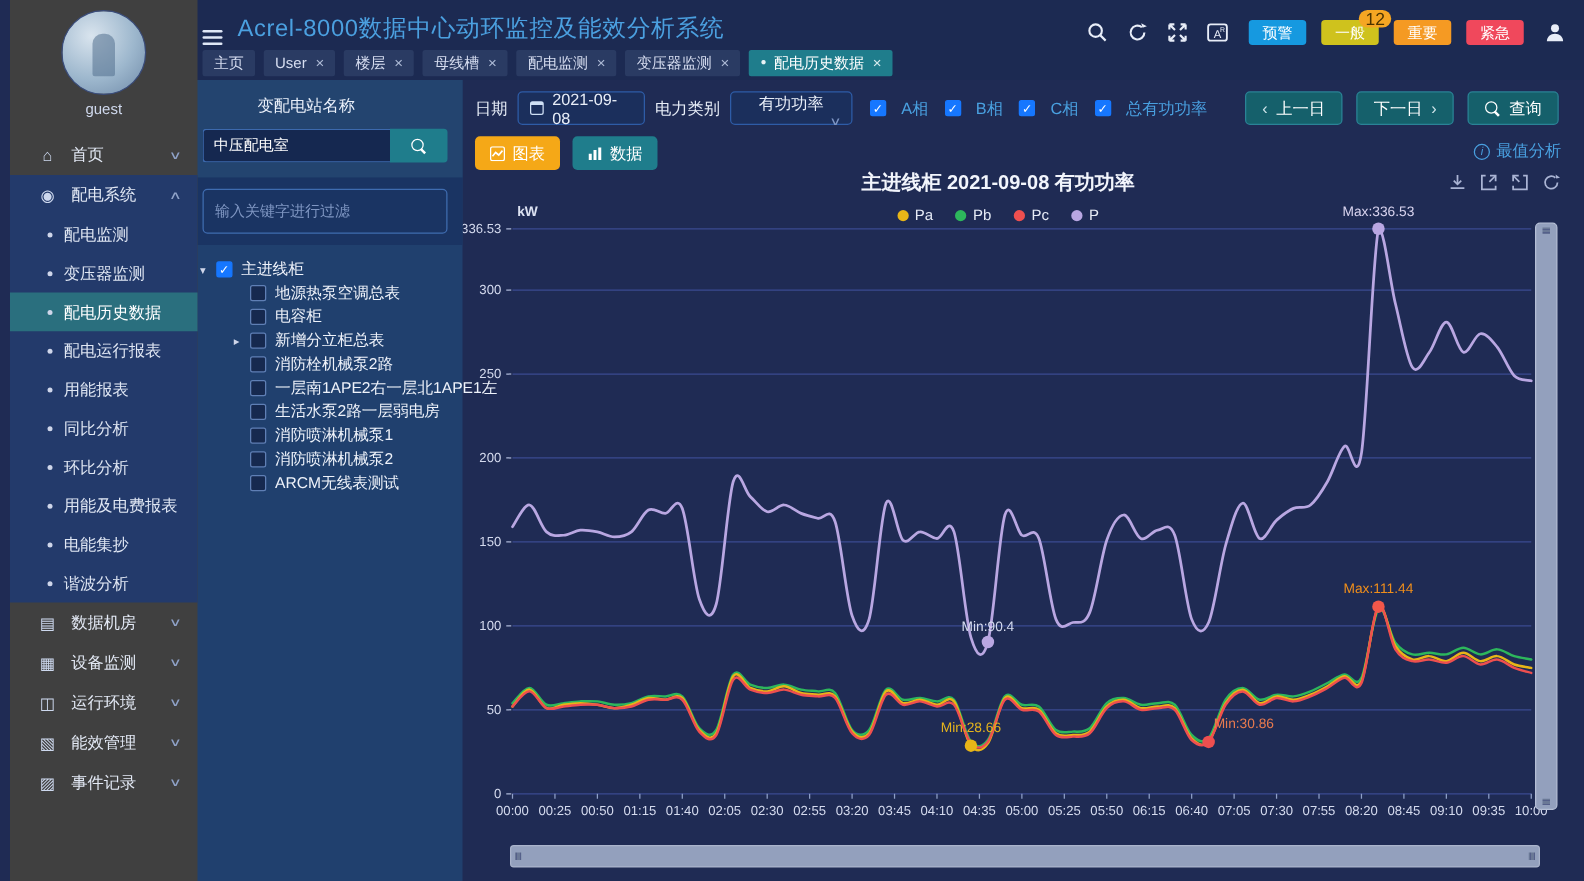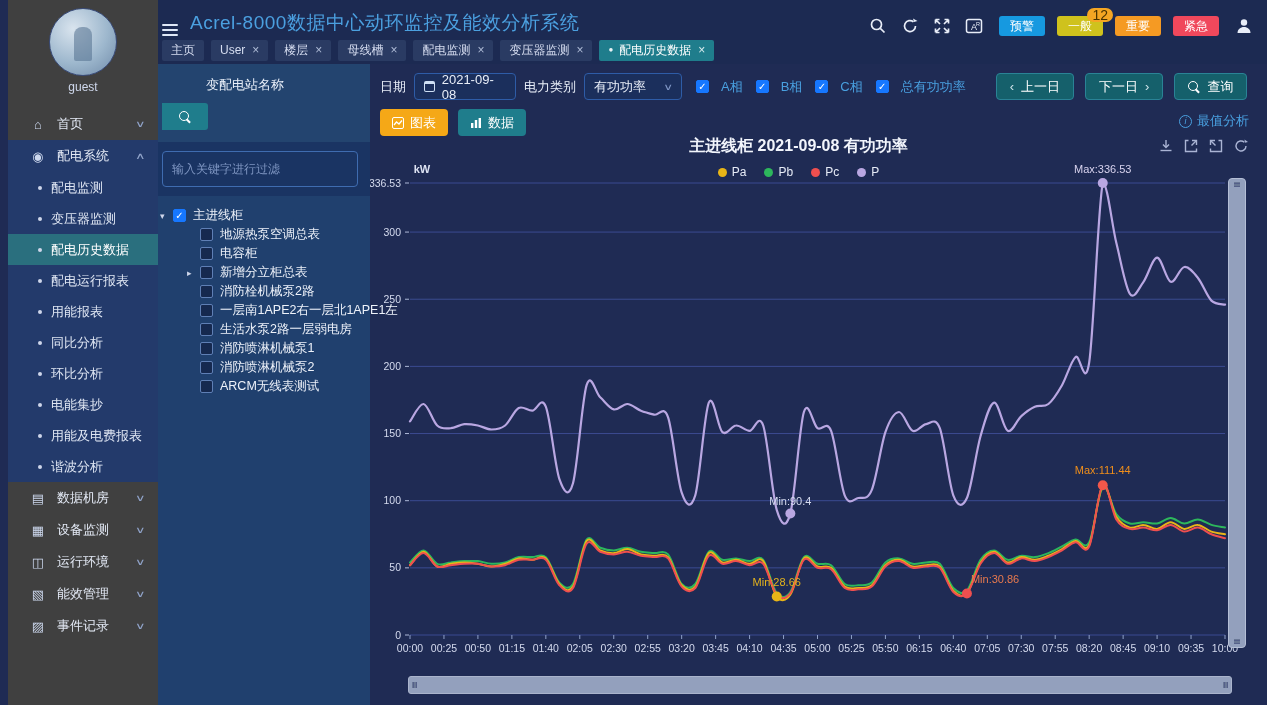--- a/index.html
+++ b/index.html
@@ -53,21 +53,21 @@
   .tree-children { padding-left:27px; }
   .t-arrow { width:13px; font-size:9px; color:#cfd6ea; flex:0 0 13px; }
   .cb { width:13px; height:13px; border:1px solid #5f7fb5; border-radius:2px; margin-right:7px; flex:0 0 13px; display:flex; align-items:center; justify-content:center; font-size:10px; color:#fff; background:#16294f; }
   .cb.checked { background:#1677ff; border-color:#1677ff; }
 
   
   .main { position:absolute; left:370px; top:64px; right:0; bottom:0; background:#1f2b54; }
   .row1 { position:absolute; left:10px; top:9px; display:flex; align-items:center; gap:8px; font-size:13px; color:#e8eef8; }
   .date-input { width:102px; height:27px; border:1px solid #2e5ca7; border-radius:4px; display:flex; align-items:center; gap:7px; padding:0 9px; background:#1b2f5c; cursor:pointer; }
   .cal-icon { width:11px; height:11px; border:1px solid #cfe0f5; border-top:3px solid #cfe0f5; border-radius:2px; display:inline-block; }
-  .select { width:98px; height:27px; border:1px solid #2e5ca7; border-radius:4px; background:#1b2f5c; display:flex; align-items:center; padding:0 9px; cursor:pointer; margin-right:6px; }
+  .select { width:98px; height:27px; border:1px solid #2e5ca7; border-radius:4px; background:#1b2f5c; display:flex; align-items:center; padding:0 9px; cursor:pointer; margin-right:6px;flex-direction:column; }
   .sel-chev { margin-left:auto; font-size:9px; color:#7e95c4; transform:scaleX(1.5); }
   .checks { display:flex; align-items:center; gap:13px; margin-right:8px; }
   .check-item { display:flex; align-items:center; gap:5px; cursor:pointer; }
   .check-item .lbl { color:#49a0e0; font-size:13px; }
   .tbtn { height:27px; padding:0 13px; background:#15606b; border:1px solid #2a8396; border-radius:4px; color:#fff; font-size:13px; display:flex; align-items:center; gap:7px; cursor:pointer; }
   .btn-group { display:flex; gap:11px; margin-left:14px; }
   .arrow-g { font-size:13px; color:#cfe4ea; }
   .row2 { position:absolute; left:10px; top:45px; display:flex; gap:10px; }
   .mode-btn { height:27px; padding:0 12px; border:none; border-radius:4px; color:#fff; font-size:13px; display:flex; align-items:center; gap:6px; cursor:pointer; }
   .chart-btn { background:#f5a817; }
@@ -135,25 +135,25 @@
         <div class="sub-item">
           <span class="sub-bullet"></span>
           <span>同比分析</span>
         </div>
         <div class="sub-item">
           <span class="sub-bullet"></span>
           <span>环比分析</span>
         </div>
         <div class="sub-item">
           <span class="sub-bullet"></span>
+          <span>用能及电费报表</span>
+        </div>
+        <div class="sub-item">
+          <span class="sub-bullet"></span>
           <span>电能集抄</span>
-        </div>
-        <div class="sub-item">
-          <span class="sub-bullet"></span>
-          <span>用能及电费报表</span>
         </div>
         <div class="sub-item">
           <span class="sub-bullet"></span>
           <span>谐波分析</span>
         </div>
       </div>
       <div class="menu-item">
         <span class="mi-icon">▤</span>
         <span>数据机房</span>
         <span class="mi-chev">∨</span>
@@ -249,20 +249,21 @@
       <span class="tab-dot">●</span>
       <span class="tab-label">配电历史数据</span>
       <span class="tab-close">×</span>
     </div>
   </div>
 
 <section class="tree-panel">
   <div class="tp-top">
     <div class="tp-label">变配电站名称</div>
     <div class="search-row">
+      <input value="中压配电室" style="">
       <button class="search-btn">
           <span class="mag"></span>
         </button>
     </div>
   </div>
   <div class="filter-strip">
     <input placeholder="输入关键字进行过滤" style="">
   </div>
   <div class="tree" id="tree">
       <div class="tree-row">

